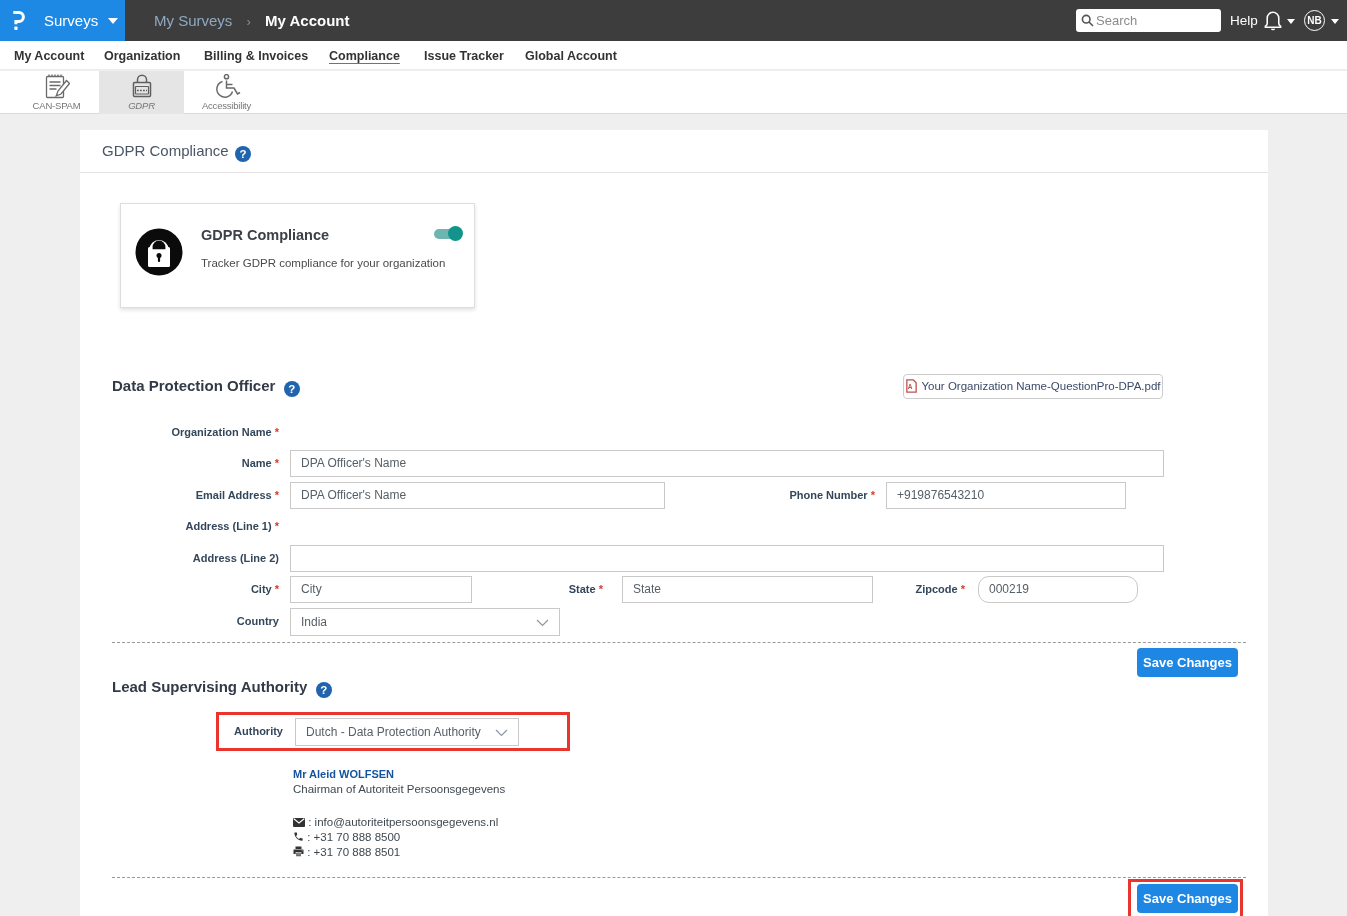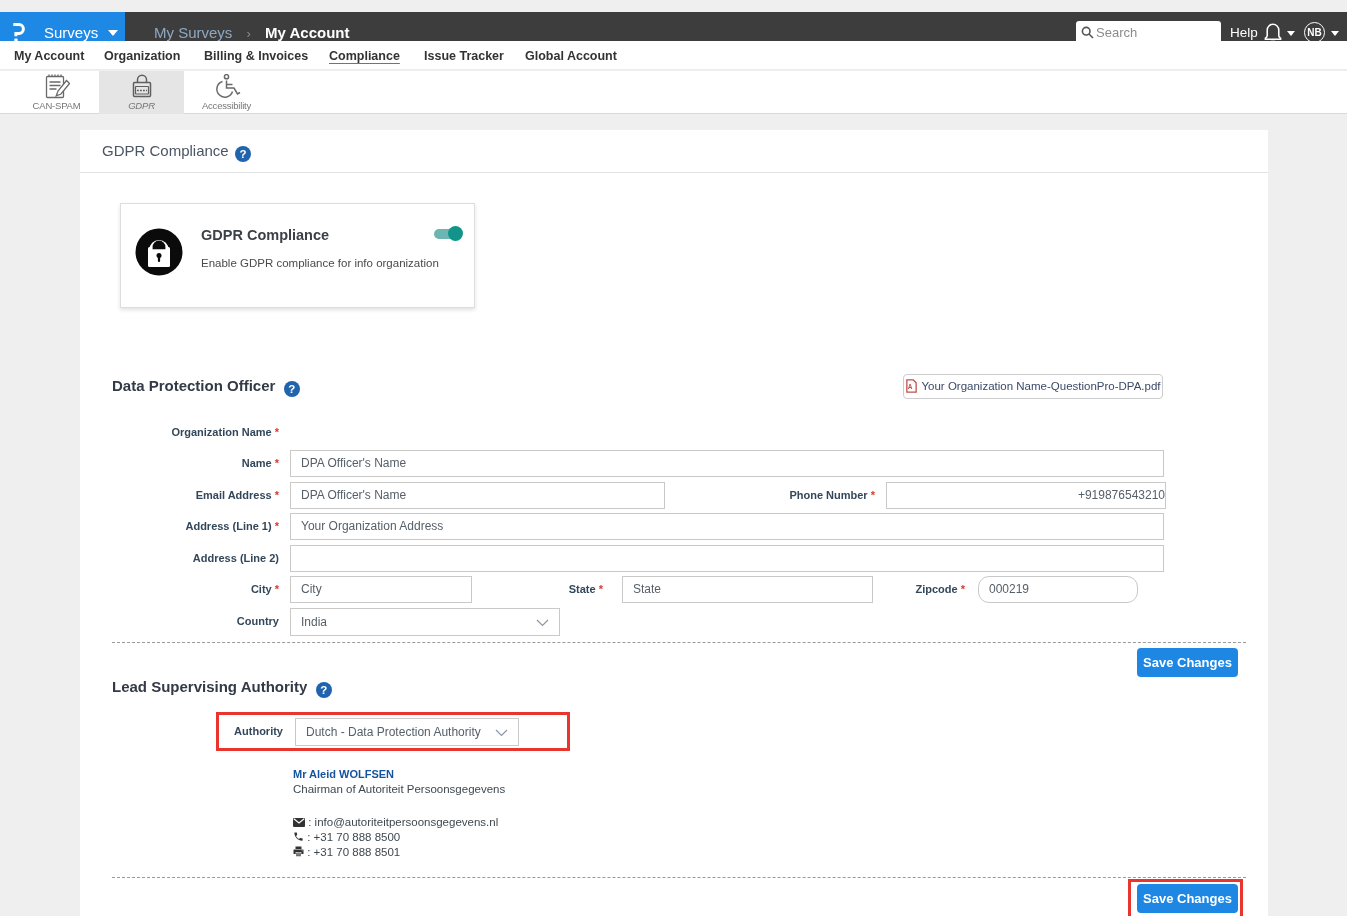--- a/index.html
+++ b/index.html
@@ -1,20 +1,20 @@
 <!DOCTYPE html>
 <html><head>
 <meta charset="utf-8">
 <style>
 * { margin:0; padding:0; box-sizing:border-box; }
 html,body { width:1347px; height:916px; font-family:"Liberation Sans", sans-serif; background:#efefef; overflow:hidden; }
 body { position:relative; }
 
 
-#topbar { position:absolute; left:0; top:12px; width:1347px; height:41px; background:#3d3d3d; }
+#topbar { position:absolute; left:0; top:0; width:1347px; height:41px; background:#3d3d3d; }
 #logo { position:absolute; left:0; top:0; width:125px; height:41px; background:#1e88e5; }
 #logo svg { position:absolute; left:13px; top:11px; }
 #logo .t { position:absolute; left:44px; top:12px; color:#fff; font-size:15px; }
 #logo .tri { position:absolute; left:108px; top:18px; width:0; height:0; border-left:5px solid transparent; border-right:5px solid transparent; border-top:6px solid #fff; }
 #crumbs { position:absolute; left:154px; top:12px; font-size:15px; color:#8fa9c2; }
 #crumbs .sep { color:#8a8a8a; margin:0 10px; font-size:13px; }
 #crumbs .cur { color:#fff; font-weight:bold; }
 #search { position:absolute; left:1076px; top:9px; width:145px; height:23px; background:#fff; border-radius:3px; }
 #search svg { position:absolute; left:5px; top:5px; }
 #search .ph { position:absolute; left:20px; top:4px; color:#8c8c8c; font-size:13px; }
@@ -165,45 +165,44 @@
       <svg width="48" height="48" viewBox="0 0 48 48">
         <circle cx="24" cy="24" r="23.5" fill="#0b0b0b"></circle>
         <circle cx="24" cy="21.5" r="8" fill="none" stroke="#fff" stroke-width="3.2"></circle>
         <rect x="13" y="19" width="22" height="20" rx="1.5" fill="#fff"></rect>
         <path d="M17.6 19 a6.4 6.4 0 0 1 12.8 0 l0 2.2 l-12.8 0 z" fill="#0b0b0b"></path>
         <circle cx="24" cy="27.5" r="2.5" fill="#0b0b0b"></circle>
         <rect x="22.9" y="28" width="2.2" height="6" rx="1" fill="#0b0b0b"></rect>
       </svg>
     </div>
     <div class="t1">GDPR Compliance</div>
-    <div class="t2">Enable GDPR compliance for info organization</div>
+    <div class="t2">Tracker GDPR compliance for your organization</div>
     <div id="toggle">
         <div class="knob"></div>
       </div>
   </div>
 
 
   <div class="sech" style="left:32px; top:247px;">Data Protection Officer &nbsp;<span class="qm">?</span></div>
   <div id="pdfbtn"><svg width="13" height="14" viewBox="0 0 14 15" style="vertical-align:-3px">
         <path d="M2 1 h7 l3 3 v10 h-10 z" fill="none" stroke="#c0504d" stroke-width="1.4"></path>
         <text x="3" y="11" font-size="7" fill="#c0504d" font-weight="bold" font-family="Liberation Sans">A</text>
       </svg> Your Organization Name-QuestionPro-DPA.pdf</div>
 
   <div class="flabel" style="left:29px; top:296px;">Organization Name <span class="req">*</span></div>
 
   <div class="flabel" style="left:29px; top:327px;">Name <span class="req">*</span></div>
   <div class="finput" style="left:210px; top:320px; width:874px;">DPA Officer's Name</div>
 
   <div class="flabel" style="left:29px; top:359px;">Email Address <span class="req">*</span></div>
   <div class="finput" style="left:210px; top:352px; width:375px;">DPA Officer's Name</div>
   <div class="flabel" style="left:625px; top:359px;">Phone Number <span class="req">*</span></div>
-  <div class="finput" style="left:806px; top:352px; width:280px;text-align:right;">+919876543210</div>
+  <div class="finput" style="left:806px; top:352px; width:240px;">+919876543210</div>
 
   <div class="flabel" style="left:29px; top:390px;">Address (Line 1) <span class="req">*</span></div>
-  <div class="finput" style="left:210px; top:383px; width:874px;">Your Organization Address</div>
 
   <div class="flabel" style="left:29px; top:422px;">Address (Line 2)</div>
   <div class="finput" style="left:210px; top:415px; width:874px;"></div>
 
   <div class="flabel" style="left:29px; top:453px;">City <span class="req">*</span></div>
   <div class="finput" style="left:210px; top:446px; width:182px;">City</div>
   <div class="flabel" style="left:353px; top:453px;">State <span class="req">*</span></div>
   <div class="finput" style="left:542px; top:446px; width:251px;">State</div>
   <div class="flabel" style="left:715px; top:453px;">Zipcode <span class="req">*</span></div>
   <div class="finput" style="left:898px; top:446px; width:160px;border-radius:11px;">000219</div>

